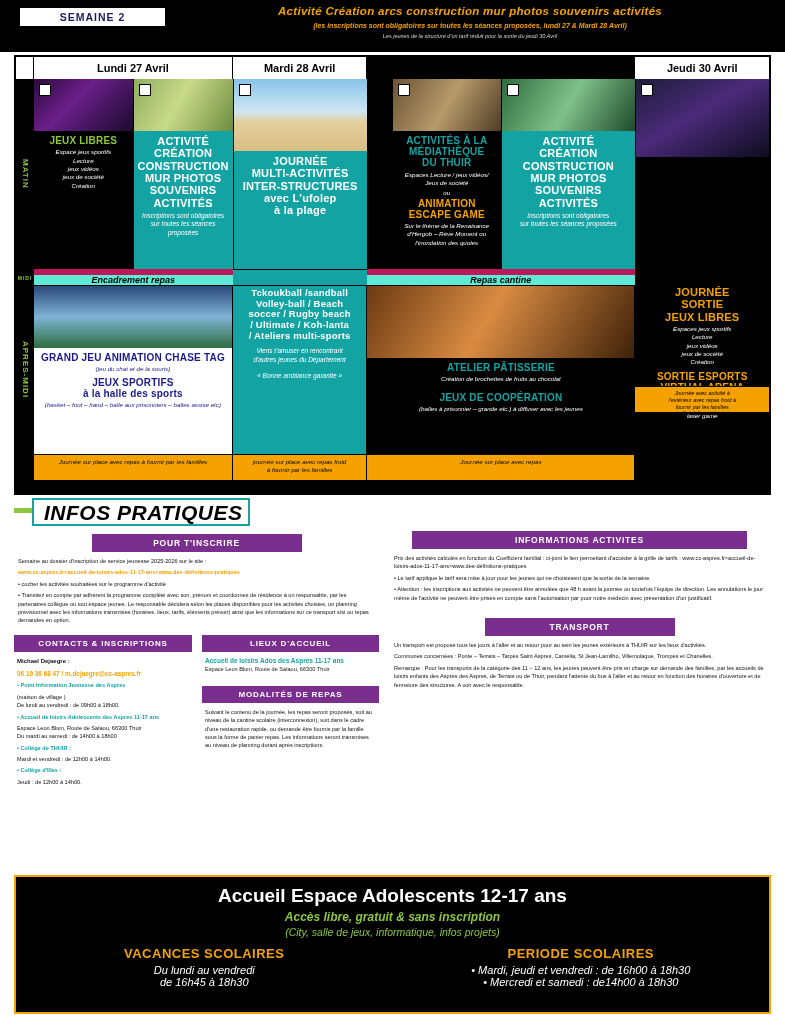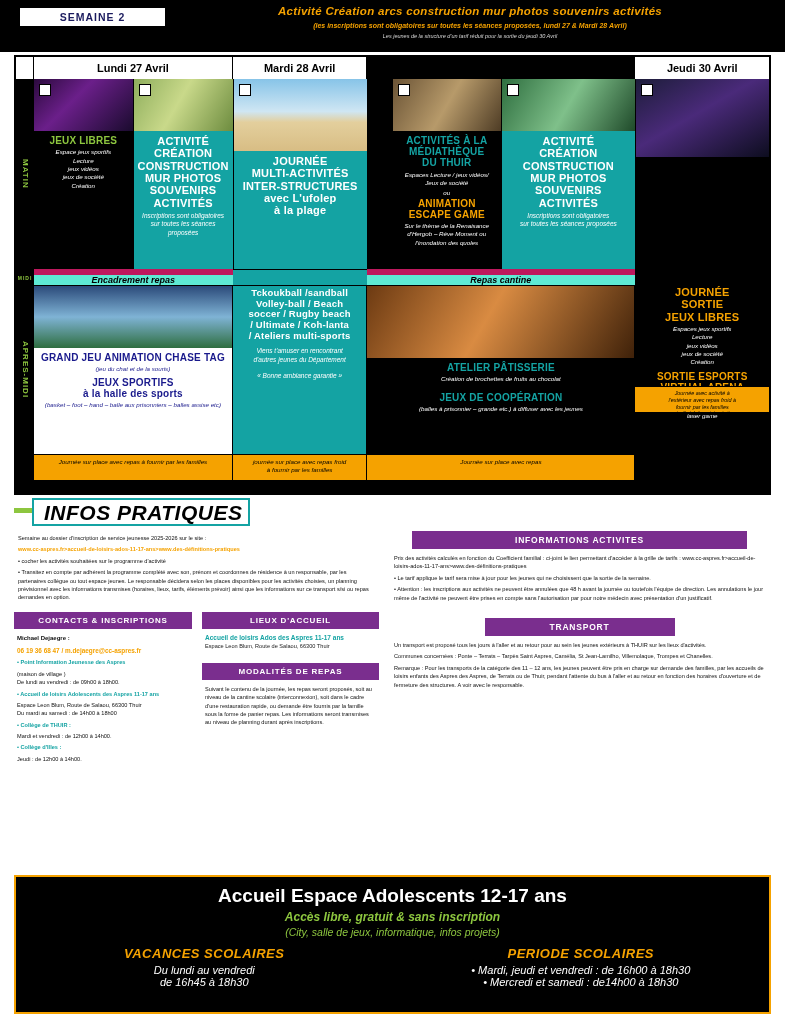--- a/index.html
+++ b/index.html
@@ -135,21 +135,21 @@
   
   .bottom {
     position:absolute; left:14px; top:875px; width:757px; height:139px;
     background:#000; border:2px solid #F5A200;
   }
   .b-title { color:#fff; font-size:19px; font-weight:bold; text-align:center; margin-top:8px; }
   .b-sub { color:#8DC63F; font-size:12px; font-weight:bold; font-style:italic; text-align:center; margin-top:3px; }
   .b-sub2 { color:#8DC63F; font-size:10.5px; font-style:italic; text-align:center; margin-top:2px; }
   .b-cols { display:flex; margin-top:8px; }
   .b-col { flex:1; text-align:center; }
-  .b-h { color:#F5A200; font-size:13px; font-weight:bold; font-style:italic; letter-spacing:.5px; }
+  .b-h { color:#F5A200; font-size:13px; font-weight:bold; letter-spacing:.5px; }
   .b-l { color:#fff; font-size:11px; font-style:italic; margin-top:3px; }
 </style>
 </head>
 <body>
 
 <div class="page">
 
   <div class="top-banner">
     <div class="week-badge">SEMAINE 2</div>
     <div class="banner-title">Activité Création arcs construction mur photos souvenirs activités</div>
@@ -364,20 +364,21 @@
     </div>
   </div>
 
   <div class="ip-title-wrap">
     <div class="ip-bar"></div>
     <div class="ip-title-box"></div>
     <div class="ip-title" style="left:30px; top:1px;">INFOS PRATIQUES</div>
   </div>
 
   <div class="left-col">
+    <div class="hdr" style="width:210px; margin:0 auto 5px;">POUR T'INSCRIRE</div>
     <div class="body-txt" style="padding:0 4px;">
       <p>Semaine au dossier d'inscription de service jeunesse 2025-2026 sur le site :</p>
       <p class="link">www.cc-aspres.fr&gt;accueil-de-loisirs-ados-11-17-ans&gt;www.des-définitions-pratiques</p>
       <p>• cocher les activités souhaitées sur le programme d'activité</p>
       <p>• Transitez en compte par adhérent la programme complété avec son, prénom et coordonnes de résidence à un responsable, par les partenaires collègue ou tout espace jeunes. Le responsable décidera selon les places disponibles pour les activités choisies, un planning prévisionnel avec les informations transmises (horaires, lieux, tarifs, éléments prévoir) ainsi que les informations sur ce transport s/si ou repas demandes en option.</p>
     </div>
 
     <div class="two-col" style="margin-top:10px;">
       <div class="box-contacts">
         <div class="hdr small">CONTACTS &amp; INSCRIPTIONS</div>

